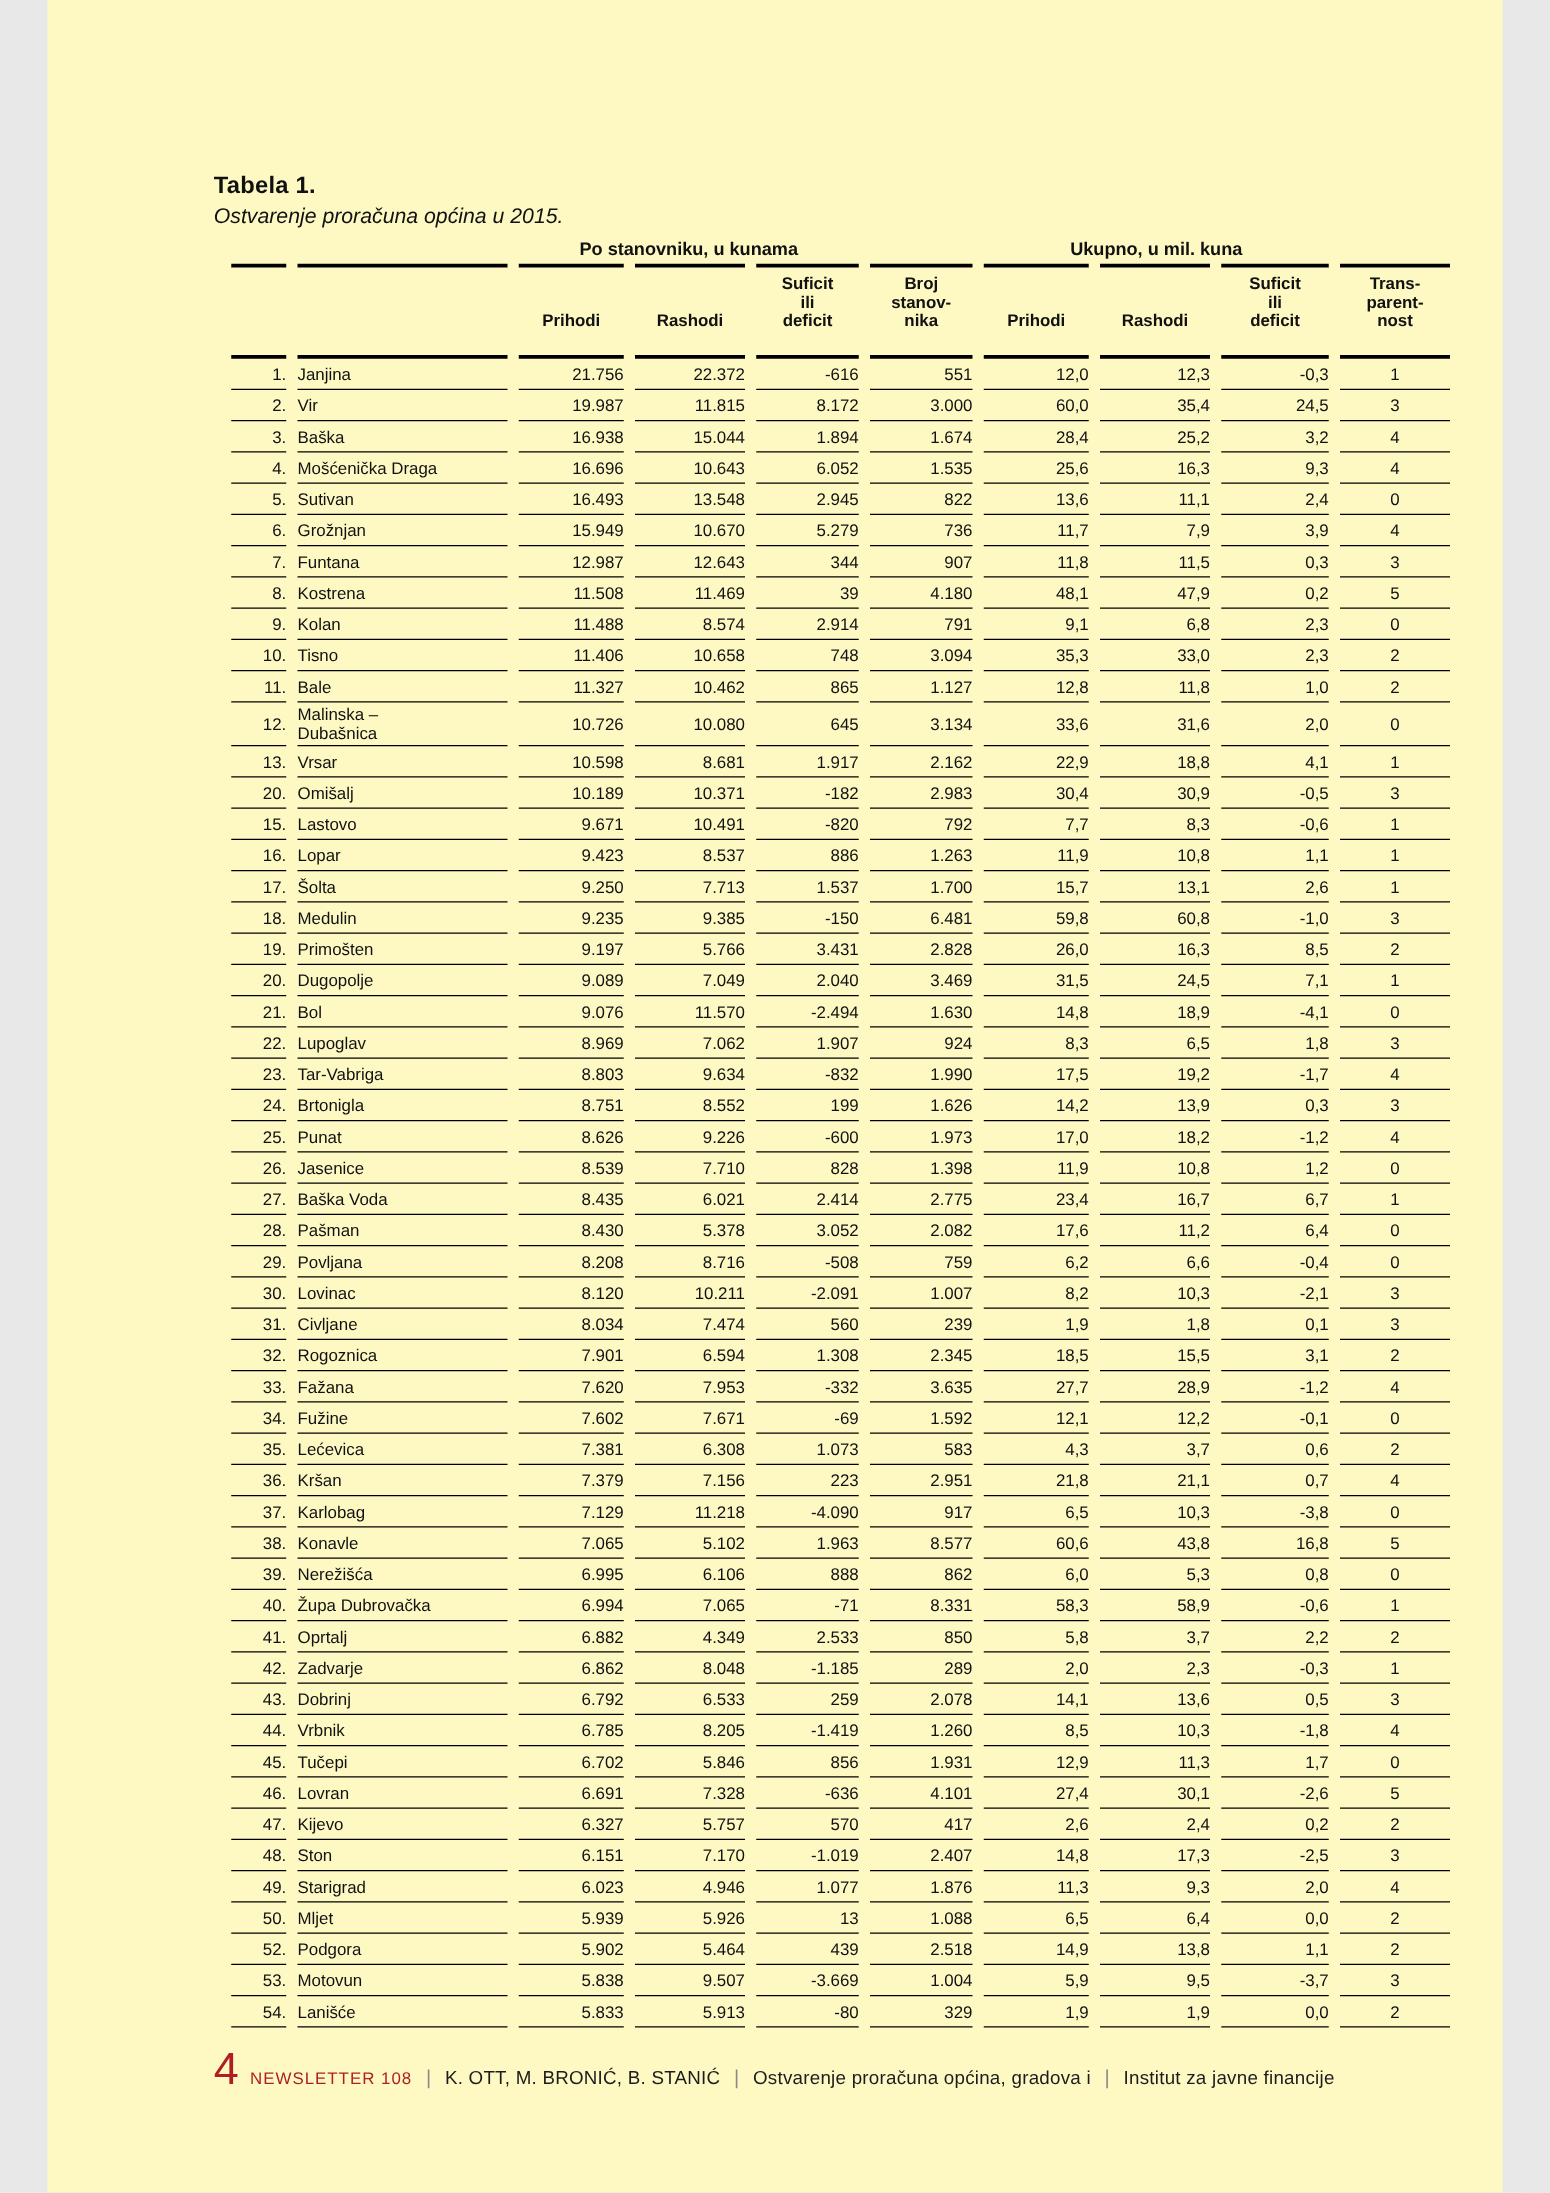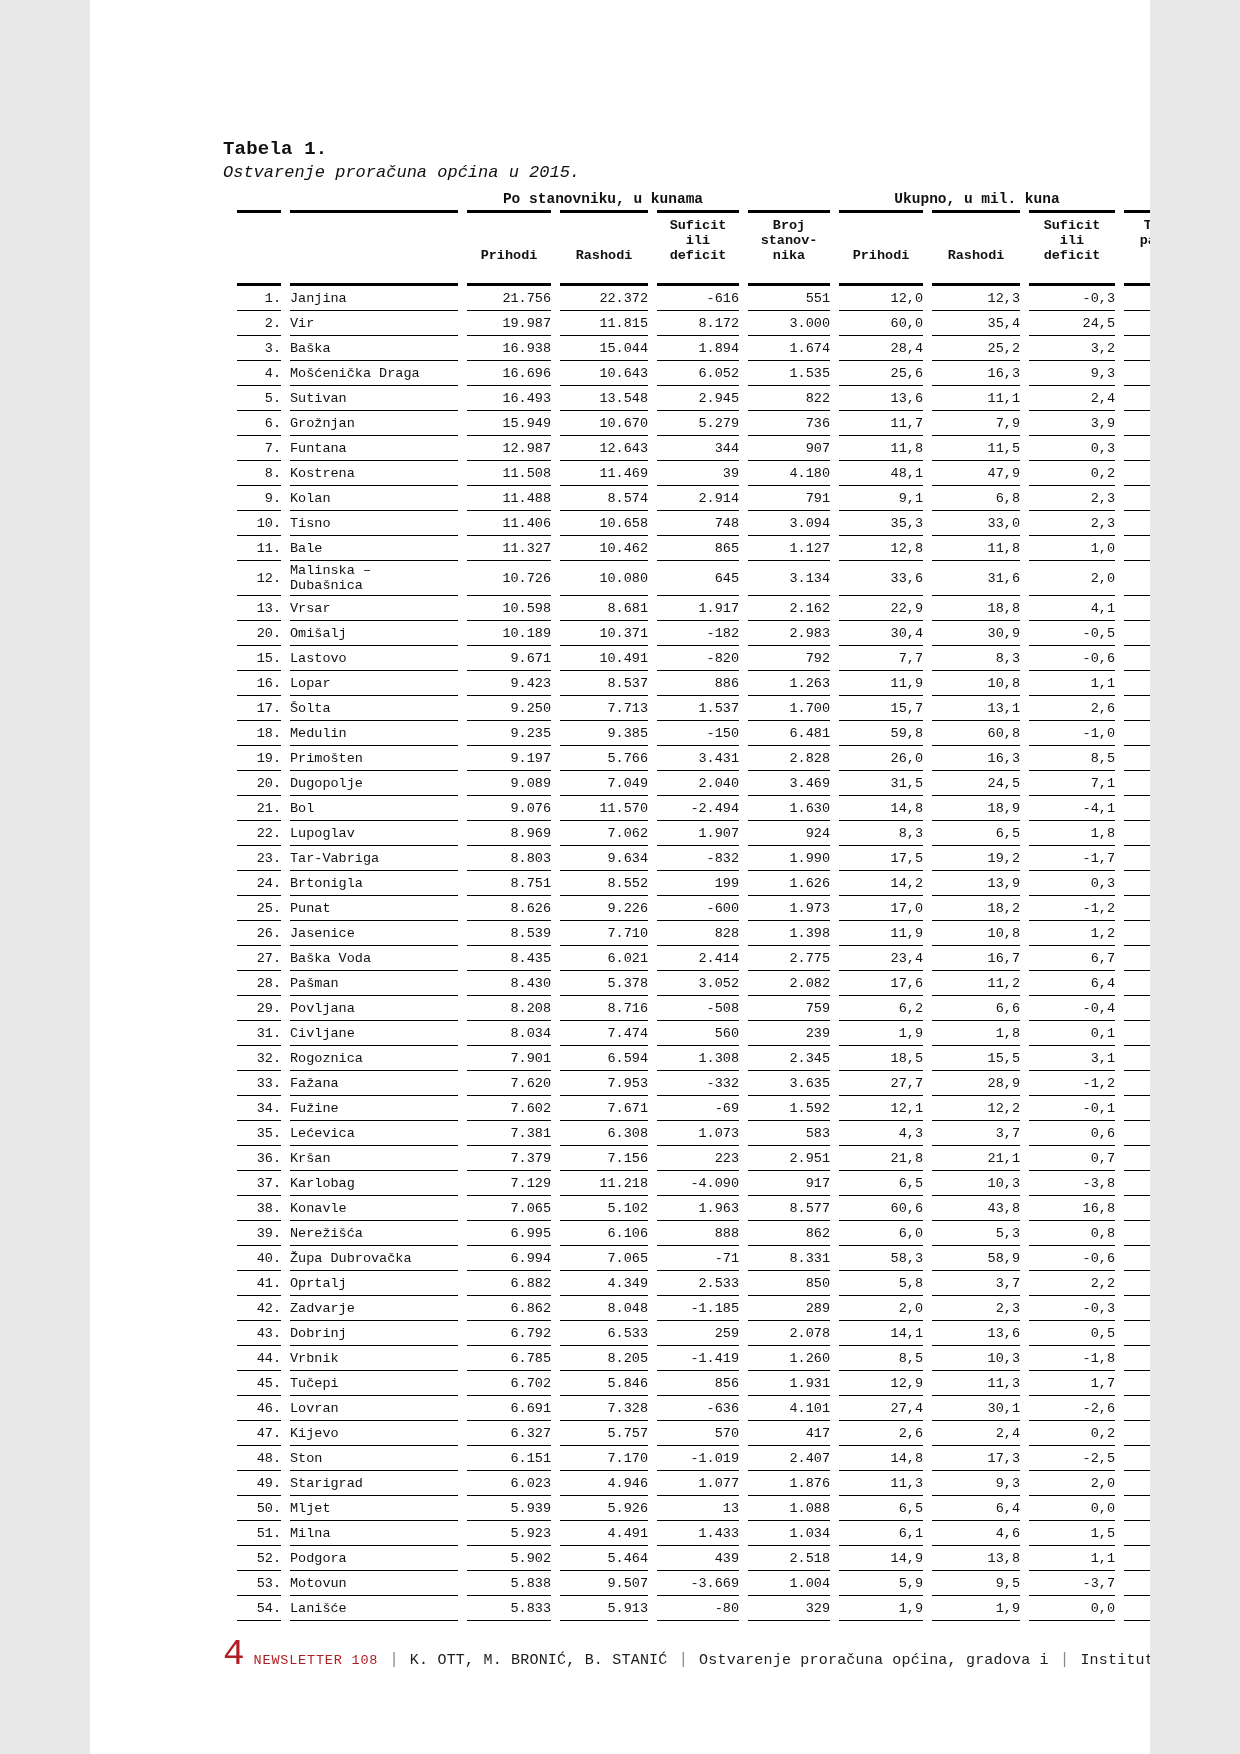--- a/index.html
+++ b/index.html
@@ -1,21 +1,21 @@
 <!DOCTYPE html>
 <html><head>
 <meta charset="utf-8">
 <style>
   html,body { margin:0; padding:0; background:#e8e8e8; }
   .page {
     position:relative;
-    width:1060px; height:1754px;
+    width:1164px; height:1754px;
     margin:0 auto;
-    background:#ffffff;
-    font-family:Liberation Mono, monospace;
+    background:#fef9c3;
+    font-family:Liberation Sans, sans-serif;
     color:#111;
     overflow:hidden;
   }
   .content { position:absolute; left:133px; top:138px; width:1000px; }
   .doc-title { font-size:19px; font-weight:bold; margin:0; letter-spacing:0.2px; }
   .doc-subtitle { font-size:17px; font-style:italic; margin:3px 0 0 0; font-weight:normal; }
 
   table.budget {
     border-collapse:separate;
     border-spacing:9px 0;
@@ -457,20 +457,32 @@
             <td class="num-cell">8.208</td>
             <td class="num-cell">8.716</td>
             <td class="num-cell">-508</td>
             <td class="num-cell">759</td>
             <td class="num-cell">6,2</td>
             <td class="num-cell">6,6</td>
             <td class="num-cell">-0,4</td>
             <td class="trans-cell">0</td>
           </tr>
           <tr class="data-row">
+            <td class="rank-cell">30.</td>
+            <td class="name-cell">Lovinac</td>
+            <td class="num-cell">8.120</td>
+            <td class="num-cell">10.211</td>
+            <td class="num-cell">-2.091</td>
+            <td class="num-cell">1.007</td>
+            <td class="num-cell">8,2</td>
+            <td class="num-cell">10,3</td>
+            <td class="num-cell">-2,1</td>
+            <td class="trans-cell">3</td>
+          </tr>
+          <tr class="data-row">
             <td class="rank-cell">31.</td>
             <td class="name-cell">Civljane</td>
             <td class="num-cell">8.034</td>
             <td class="num-cell">7.474</td>
             <td class="num-cell">560</td>
             <td class="num-cell">239</td>
             <td class="num-cell">1,9</td>
             <td class="num-cell">1,8</td>
             <td class="num-cell">0,1</td>
             <td class="trans-cell">3</td>
@@ -695,32 +707,20 @@
             <td class="rank-cell">50.</td>
             <td class="name-cell">Mljet</td>
             <td class="num-cell">5.939</td>
             <td class="num-cell">5.926</td>
             <td class="num-cell">13</td>
             <td class="num-cell">1.088</td>
             <td class="num-cell">6,5</td>
             <td class="num-cell">6,4</td>
             <td class="num-cell">0,0</td>
             <td class="trans-cell">2</td>
-          </tr>
-          <tr class="data-row">
-            <td class="rank-cell">51.</td>
-            <td class="name-cell">Milna</td>
-            <td class="num-cell">5.923</td>
-            <td class="num-cell">4.491</td>
-            <td class="num-cell">1.433</td>
-            <td class="num-cell">1.034</td>
-            <td class="num-cell">6,1</td>
-            <td class="num-cell">4,6</td>
-            <td class="num-cell">1,5</td>
-            <td class="trans-cell">1</td>
           </tr>
           <tr class="data-row">
             <td class="rank-cell">52.</td>
             <td class="name-cell">Podgora</td>
             <td class="num-cell">5.902</td>
             <td class="num-cell">5.464</td>
             <td class="num-cell">439</td>
             <td class="num-cell">2.518</td>
             <td class="num-cell">14,9</td>
             <td class="num-cell">13,8</td>

